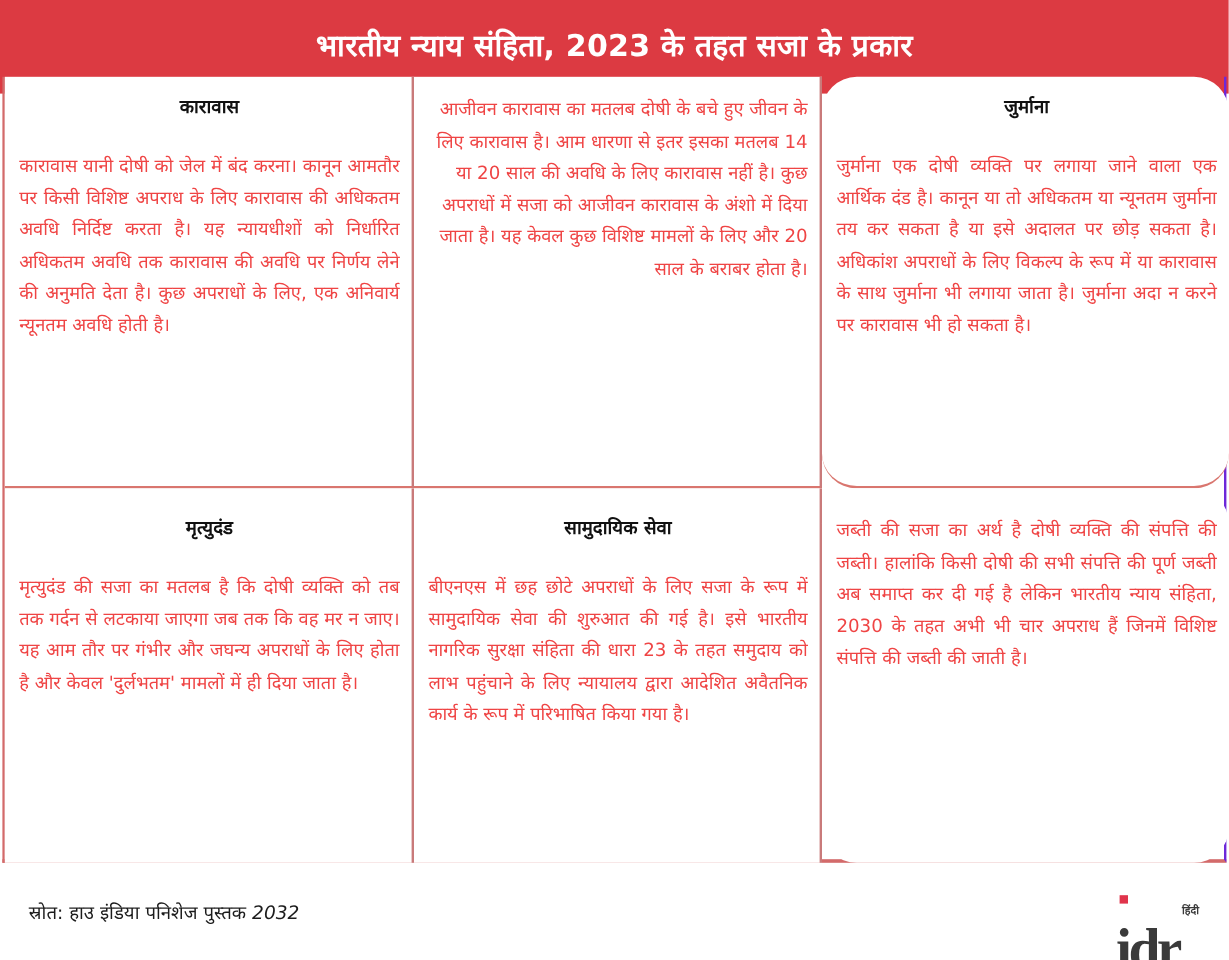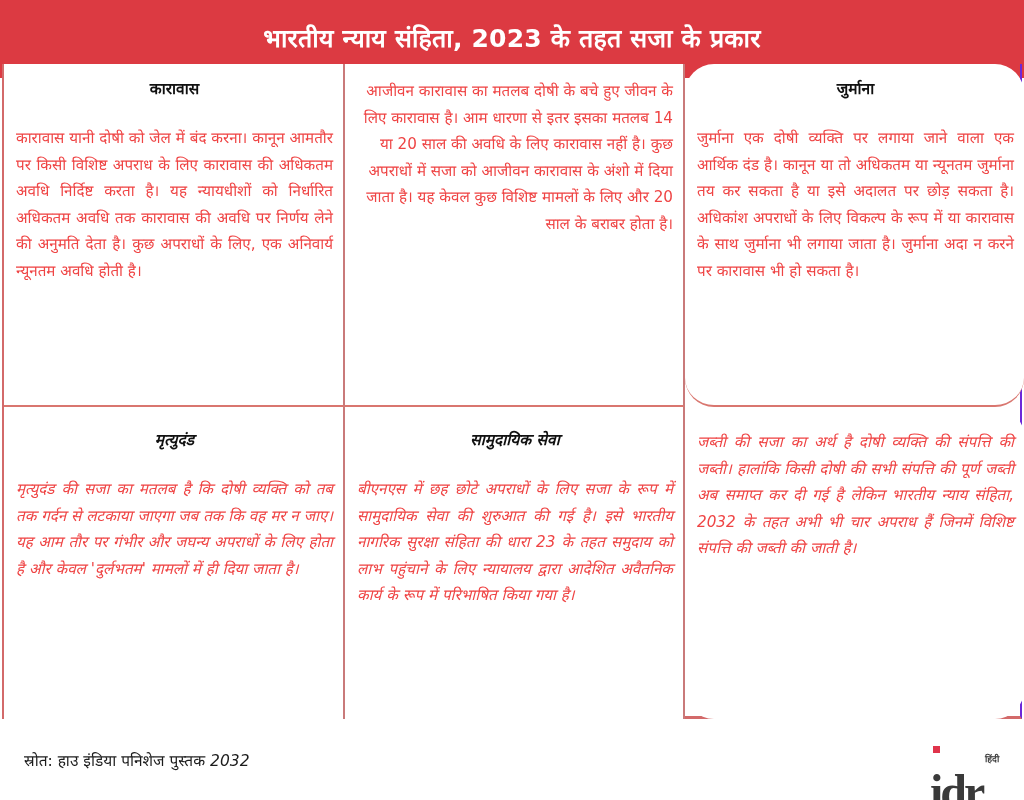--- a/index.html
+++ b/index.html
@@ -50,21 +50,21 @@
     .cell {
       position: relative;
       padding: 14px 10px 0 12px;
       border-right: 2px solid #c97a7a;
       border-bottom: 2px solid #d9766f;
       background: #ffffff;
     }
     .cell.col-3 { border-right: none; border-radius: 29px; }
     .cell.row-2 { border-bottom: none; }
     .cell.row-1 { padding-top: 14px; }
-    .cell.row-2 { padding-top: 22px; font-style: italic; }
+    .cell.row-2 { padding-top: 22px; }
     .cell-title {
       text-align: center;
       font-weight: bold;
       font-size: 15.5px;
       line-height: 22px;
       margin-bottom: 25px;
       color: #111111;
     }
     .cell-body {
       font-size: 15.2px;
@@ -148,21 +148,21 @@
       <div class="cell-title">मृत्युदंड</div>
       <div class="cell-body justify">मृत्युदंड की सजा का मतलब है कि दोषी व्यक्ति को तब तक गर्दन से लटकाया जाएगा जब तक कि वह मर न जाए। यह आम तौर पर गंभीर और जघन्य अपराधों के लिए होता है और केवल 'दुर्लभतम' मामलों में ही दिया जाता है।</div>
     </div>
 
     <div class="cell row-2 col-2">
       <div class="cell-title">सामुदायिक सेवा</div>
       <div class="cell-body justify">बीएनएस में छह छोटे अपराधों के लिए सजा के रूप में सामुदायिक सेवा की शुरुआत की गई है। इसे भारतीय नागरिक सुरक्षा संहिता की धारा 23 के तहत समुदाय को लाभ पहुंचाने के लिए न्यायालय द्वारा आदेशित अवैतनिक कार्य के रूप में परिभाषित किया गया है।</div>
     </div>
 
     <div class="cell row-2 col-3">
-      <div class="cell-body justify">जब्ती की सजा का अर्थ है दोषी व्यक्ति की संपत्ति की जब्ती। हालांकि किसी दोषी की सभी संपत्ति की पूर्ण जब्ती अब समाप्त कर दी गई है लेकिन भारतीय न्याय संहिता, 2032 के तहत अभी भी चार अपराध हैं जिनमें विशिष्ट संपत्ति की जब्ती की जाती है।</div>
+      <div class="cell-body justify">जब्ती की सजा का अर्थ है दोषी व्यक्ति की संपत्ति की जब्ती। हालांकि किसी दोषी की सभी संपत्ति की पूर्ण जब्ती अब समाप्त कर दी गई है लेकिन भारतीय न्याय संहिता, 2030 के तहत अभी भी चार अपराध हैं जिनमें विशिष्ट संपत्ति की जब्ती की जाती है।</div>
     </div>
 
   </div>
 
   <div class="source">
     <span>स्रोत: हाउ इंडिया पनिशेज पुस्तक</span>
     <span class="year">2032</span>
   </div>
 
   <div class="logo">

